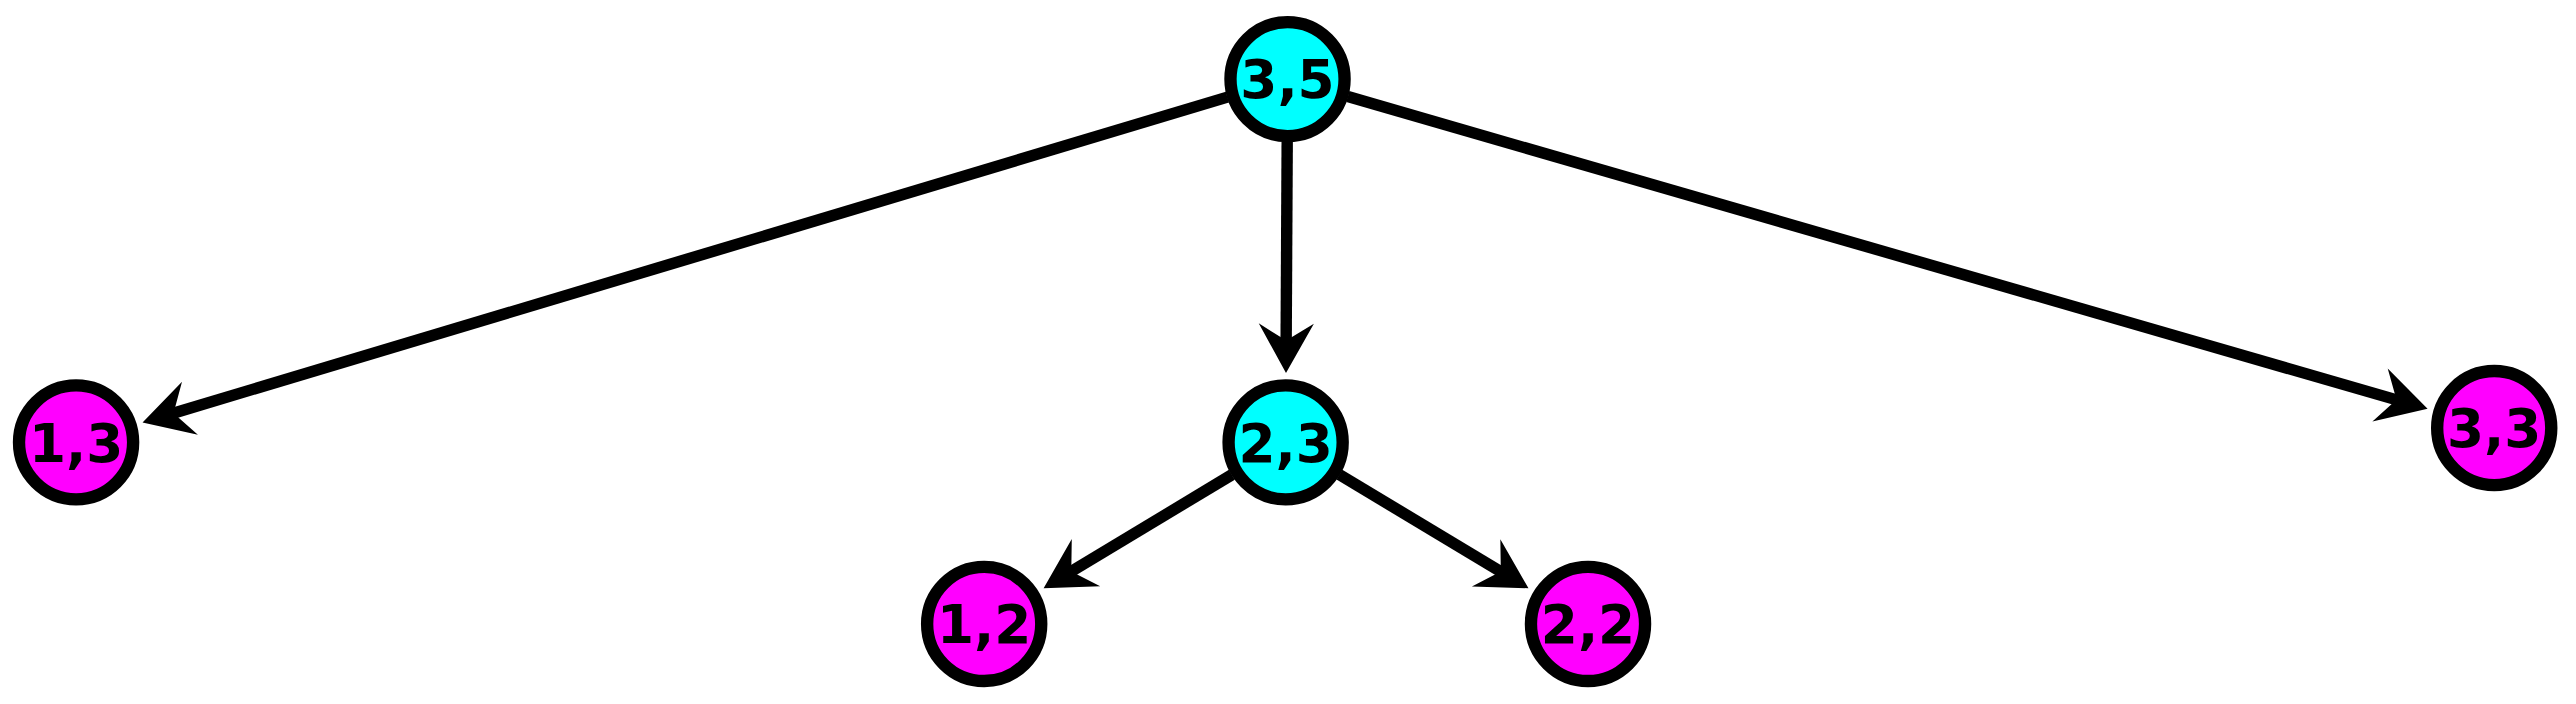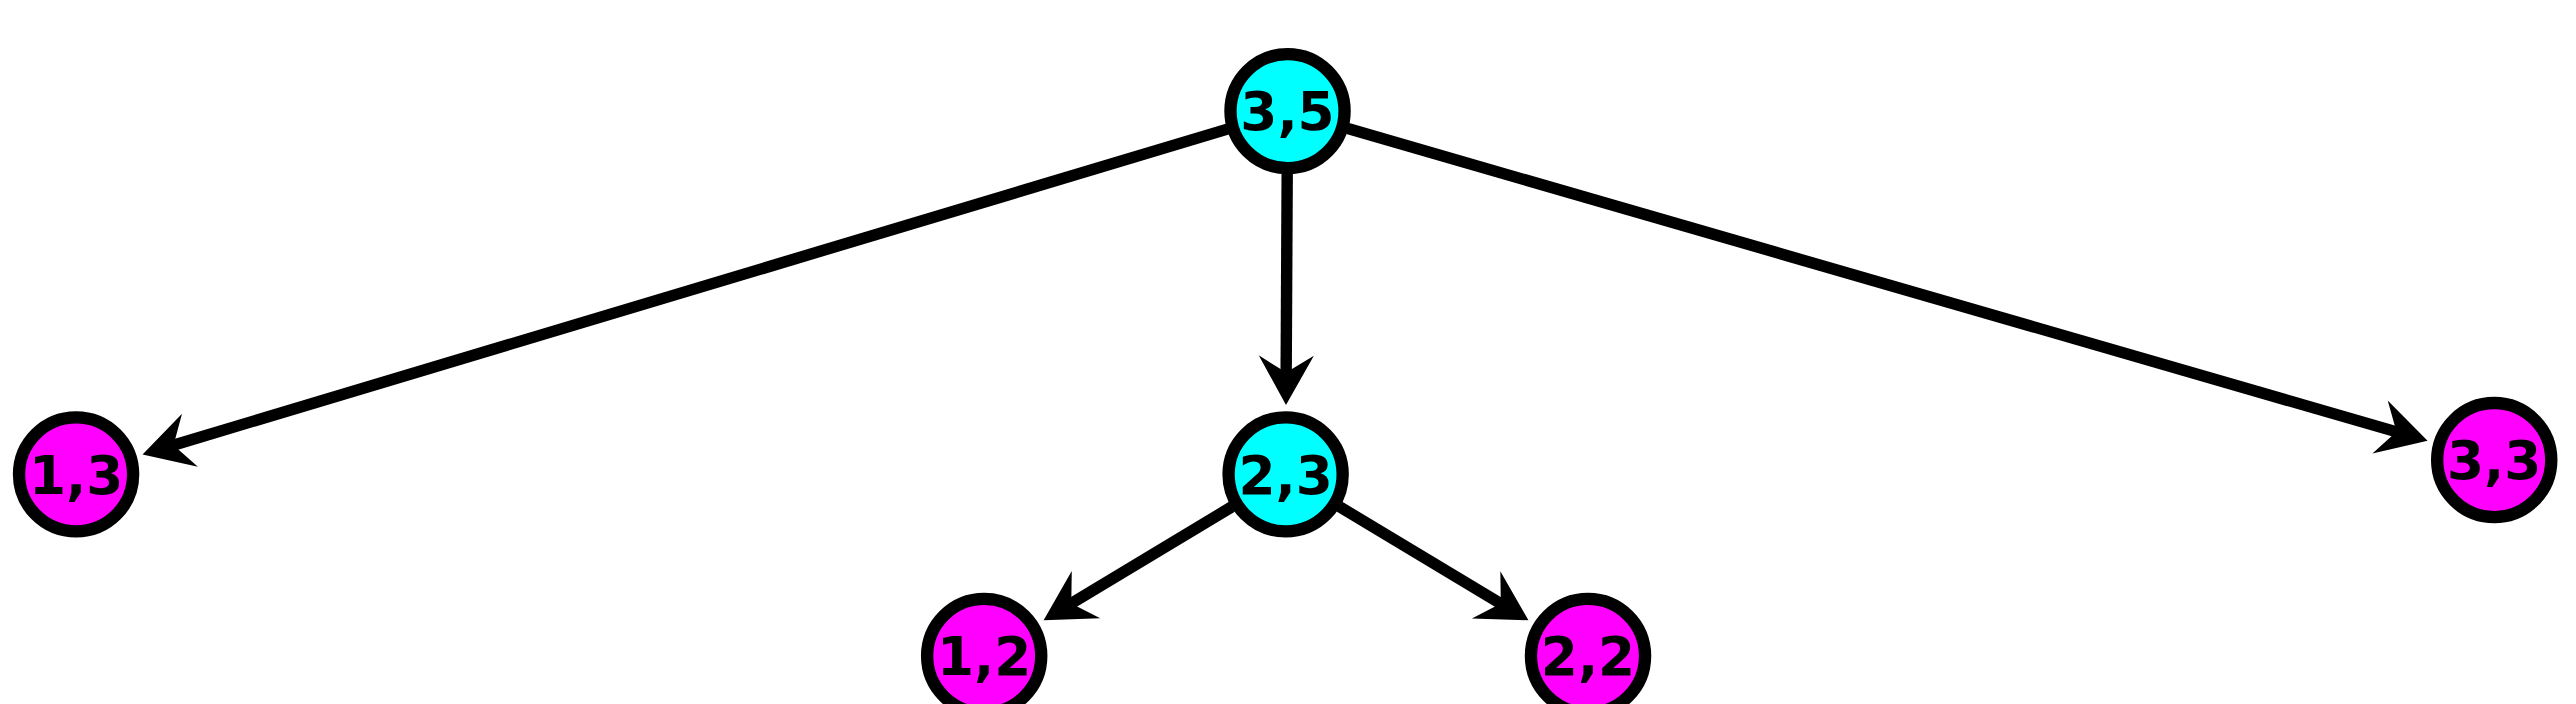--- a/index.html
+++ b/index.html
@@ -9,21 +9,20 @@
     width: 2576px;
     height: 705px;
     overflow: hidden;
     font-family: "DejaVu Sans", sans-serif;
   }
   .figure {
     position: relative;
     width: 2576px;
     height: 527px;
     background: #ffffff;
-    margin-top: 32px;
   }
   svg {
     display: block;
   }
   .node-label {
     font-family: "DejaVu Sans", sans-serif;
     font-weight: bold;
     pointer-events: none;
   }
 </style>

